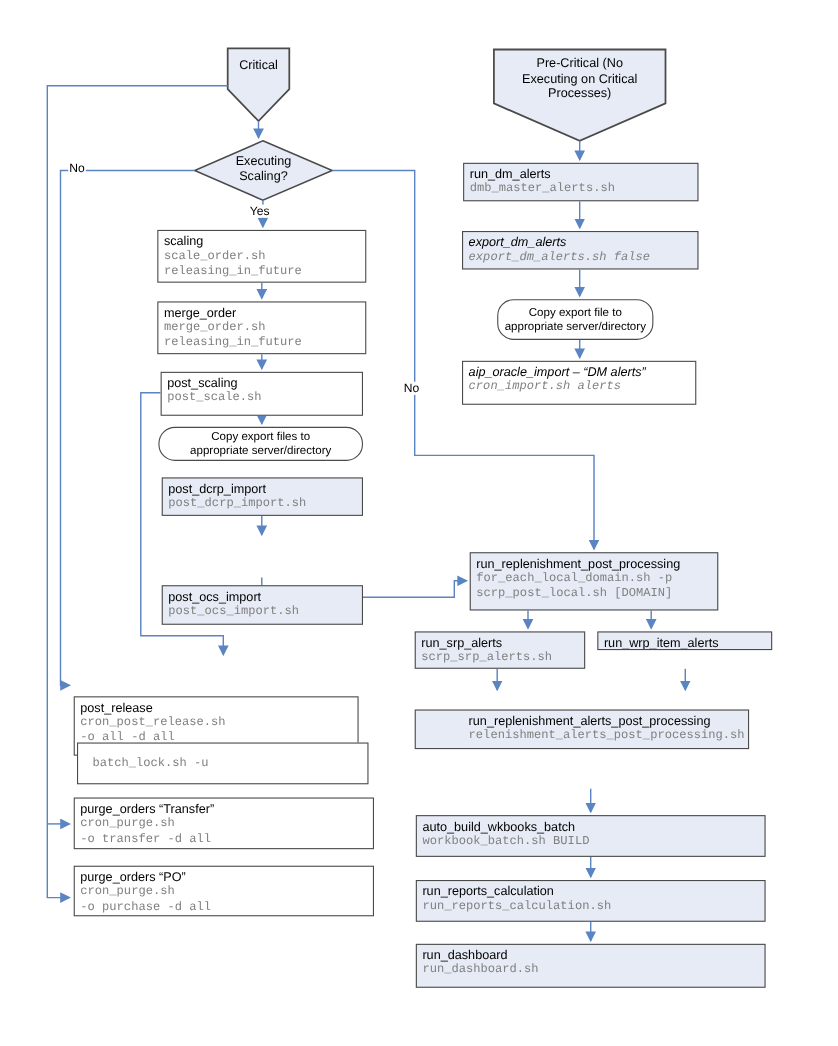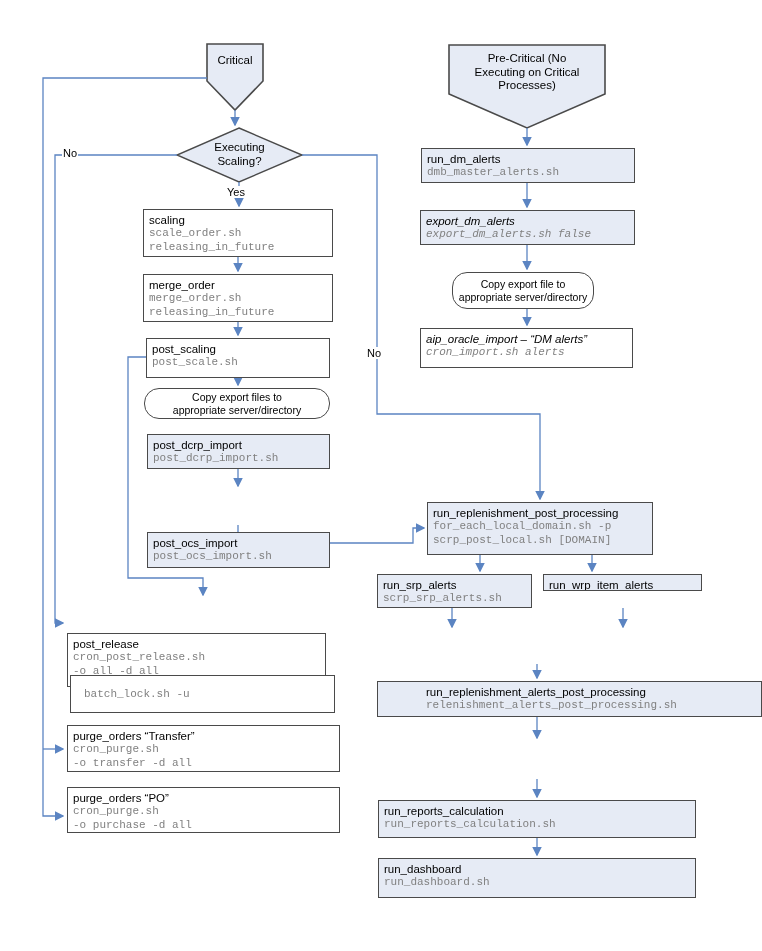--- a/index.html
+++ b/index.html
@@ -175,25 +175,29 @@
     <div class="title">run_srp_alerts</div>
     <div class="script">scrp_srp_alerts.sh</div>
   </div>
 
   <div class="node shaded" style="left:543px;top:574px;width:159px;height:17px;">
     <div class="title">run_wrp_item_alerts</div>
     <div class="script">wrp_item_alerts.sh</div>
   </div>
 
 
-  <div class="node shaded" style="left:377px;top:681px;width:385px;height:36px;padding-left:48px;">
+  <div class="node shaded" style="left:377px;top:645px;width:304px;height:36px;padding-left:48px;">
     <div class="title">run_replenishment_alerts_post_processing</div>
     <div class="script">relenishment_alerts_post_processing.sh</div>
   </div>
 
+  <div class="node shaded" style="left:378px;top:741px;width:318px;height:38px;">
+    <div class="title">auto_build_wkbooks_batch</div>
+    <div class="script">workbook_batch.sh BUILD</div>
+  </div>
 
   <div class="node shaded" style="left:378px;top:800px;width:318px;height:38px;">
     <div class="title">run_reports_calculation</div>
     <div class="script">run_reports_calculation.sh</div>
   </div>
 
   <div class="node shaded" style="left:378px;top:858px;width:318px;height:40px;">
     <div class="title">run_dashboard</div>
     <div class="script">run_dashboard.sh</div>
   </div>

